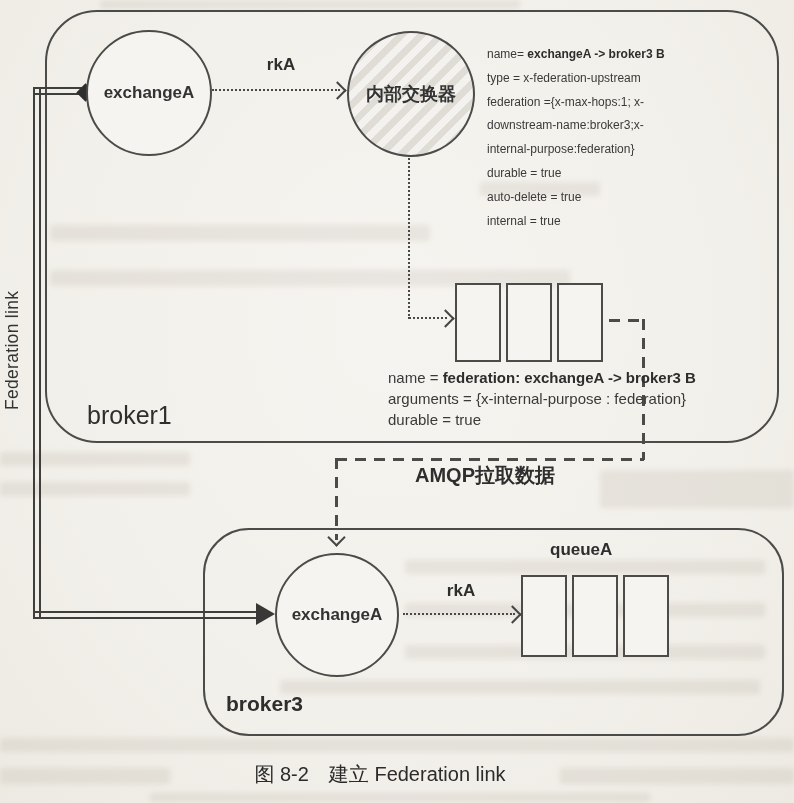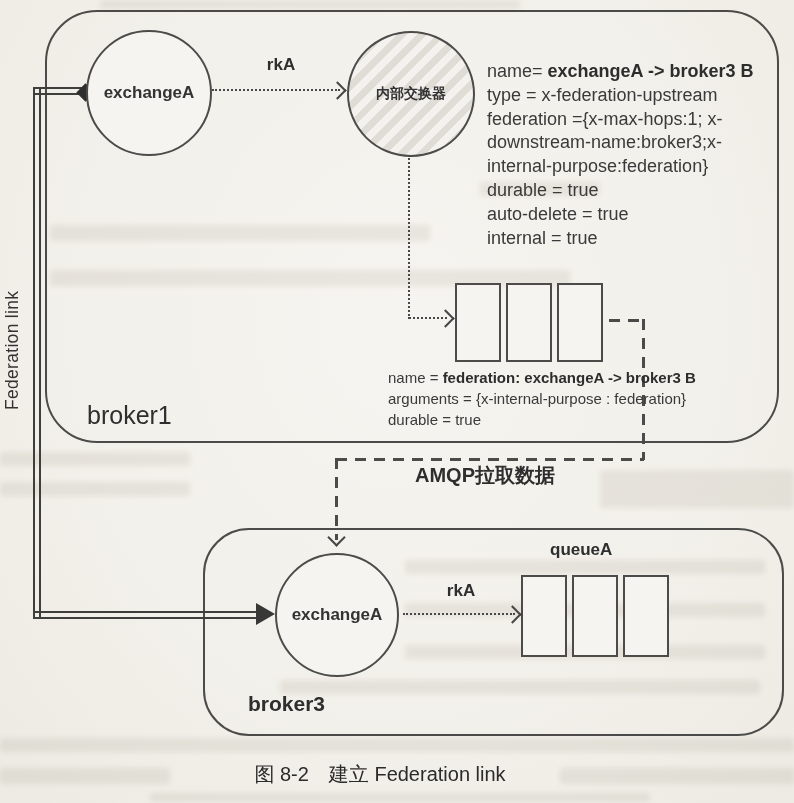--- a/index.html
+++ b/index.html
@@ -15,21 +15,21 @@
   .ghost{position:absolute;background:rgba(136,126,110,0.12);filter:blur(2.5px);border-radius:3px;}
   
   .bigbox{position:absolute;border:2.5px solid #4b4b49;background:transparent;}
   #broker1-box{left:45px;top:10px;width:730px;height:429px;border-radius:52px;}
   #broker3-box{left:203px;top:528px;width:577px;height:204px;border-radius:46px;}
   
   .circle{position:absolute;border:2.5px solid #4b4b49;border-radius:50%;
     display:flex;align-items:center;justify-content:center;
     font-size:17px;font-weight:600;color:#333;background:#f6f4f0;}
   #exchangeA1{left:86px;top:30px;width:122px;height:122px;}
-  #internal-exchange{left:347px;top:31px;width:124px;height:122px;font-size:14px;
+  #internal-exchange{left:347px;top:31px;width:124px;height:122px;font-size:18px;
     background:
       repeating-linear-gradient(135deg, rgba(255,255,255,0.45) 0 7px, rgba(205,201,192,0.35) 7px 14px),
       #e9e7e1;}
   #exchangeA3{left:275px;top:553px;width:120px;height:120px;}
   
   .queue{position:absolute;display:flex;gap:5px;}
   .qcell{width:46px;height:100%;border:2.3px solid #4b4b49;background:#f6f4f0;box-sizing:border-box;}
   #queue1{left:455px;top:283px;height:79px;}
   #queue2{left:521px;top:575px;height:82px;}
   
@@ -43,28 +43,28 @@
   .chev.down{transform:rotate(135deg);}
   
   .fed-h{position:absolute;height:7.5px;border-top:2.3px solid #3e3e3c;border-bottom:2.3px solid #3e3e3c;box-sizing:border-box;}
   .fed-v{position:absolute;width:7.5px;border-left:2.3px solid #3e3e3c;border-right:2.3px solid #3e3e3c;box-sizing:border-box;}
   #fed-diamond{position:absolute;left:79px;top:86px;width:13px;height:13px;background:#2e2e2e;transform:rotate(45deg);}
   #fed-arrowhead{position:absolute;left:256px;top:603px;width:0;height:0;
     border-left:19px solid #383836;border-top:11px solid transparent;border-bottom:11px solid transparent;}
   
   .label{position:absolute;color:#2e2e2e;}
   #broker1-label{left:87px;top:401px;font-size:25px;font-weight:400;}
-  #broker3-label{left:226px;top:692px;font-size:21px;font-weight:700;margin-left:22px;}
+  #broker3-label{left:226px;top:692px;font-size:21px;font-weight:700;}
   #rka1-label{left:246px;top:55px;width:70px;text-align:center;font-size:17px;font-weight:600;}
   #rka2-label{left:428px;top:581px;width:66px;text-align:center;font-size:17px;font-weight:600;}
   #queuea-label{left:550px;top:540px;font-size:17px;font-weight:600;}
   #amqp-label{left:400px;top:462px;width:170px;text-align:center;font-size:20px;font-weight:600;}
   #fedlink-label{left:2px;top:262px;height:148px;writing-mode:vertical-rl;transform:rotate(180deg);
     font-size:17.5px;color:#333;letter-spacing:0.3px;}
-  #props1{left:487px;top:60px;width:292px;font-size:18px;line-height:23.8px;}
+  #props1{left:487px;top:43px;width:292px;font-size:12px;line-height:23.8px;}
   #props2{left:388px;top:367px;width:372px;font-size:15px;line-height:21.2px;}
   .props b{font-weight:700;color:#2d2d2d;}
   #caption{left:190px;top:761px;width:380px;text-align:center;font-size:20px;color:#2b2b2b;}
 </style>
 </head>
 <body>
 
 <div id="page">
 
   <div class="ghost" style="left:100px;top:0;width:420px;height:9px;"></div>

